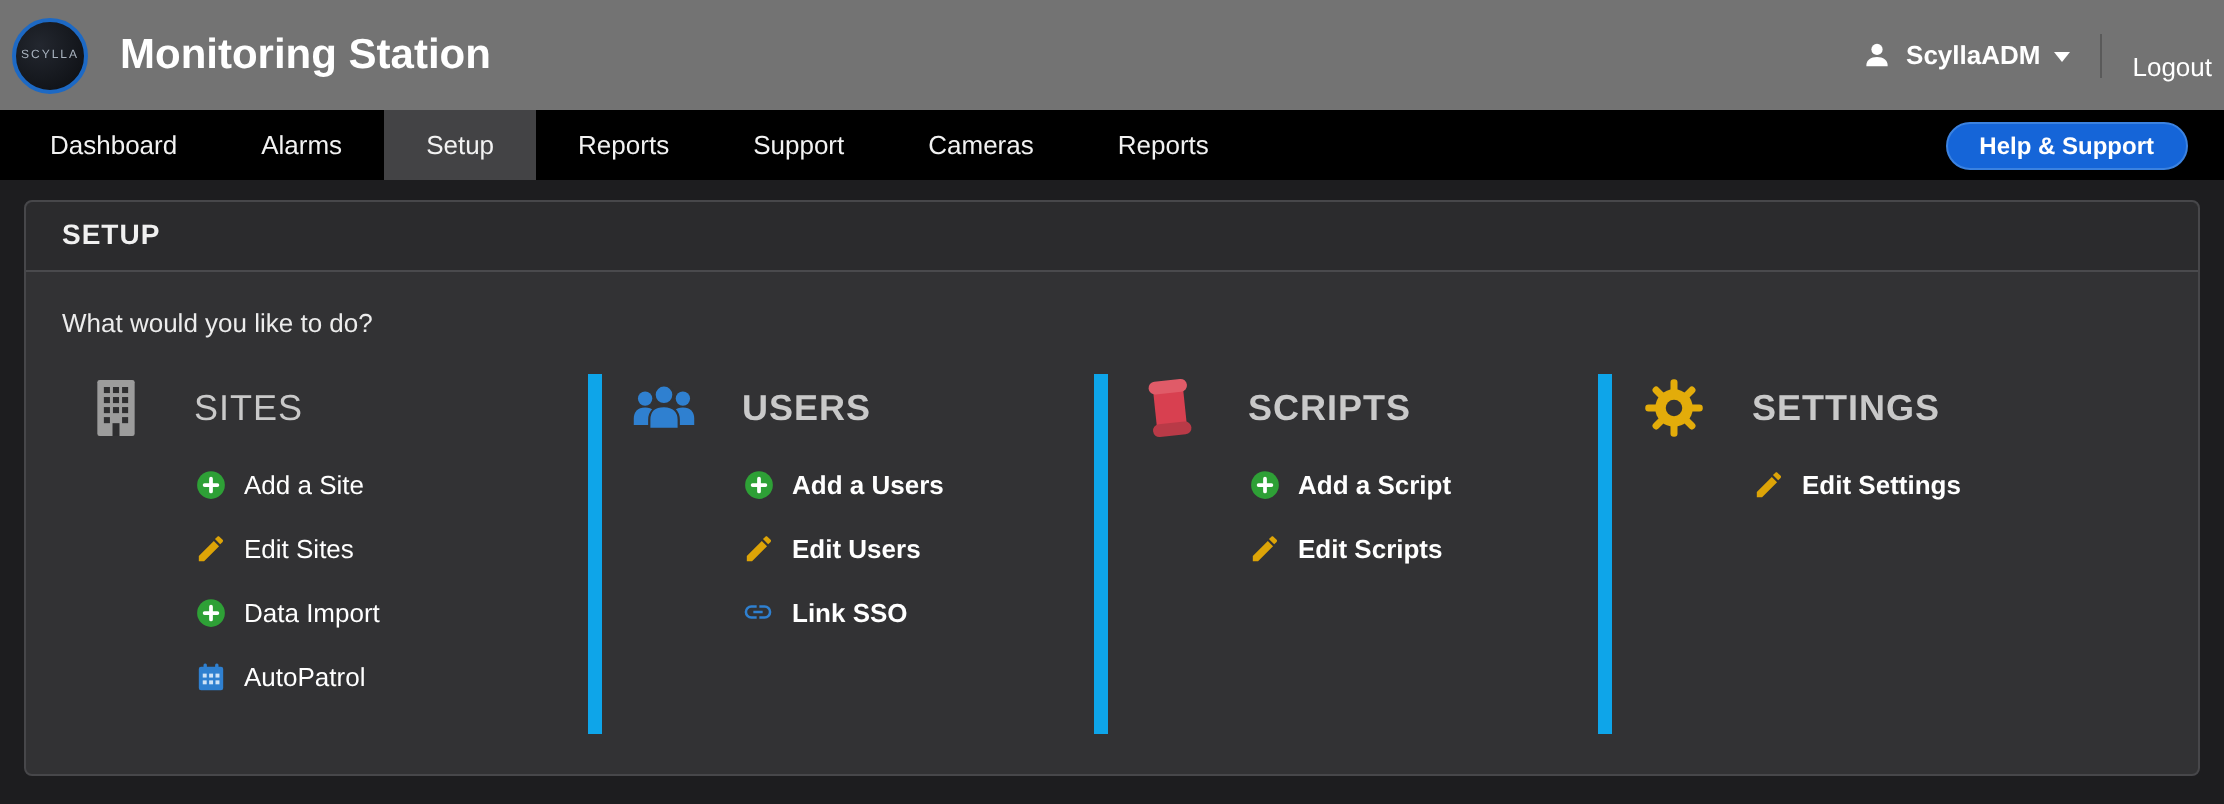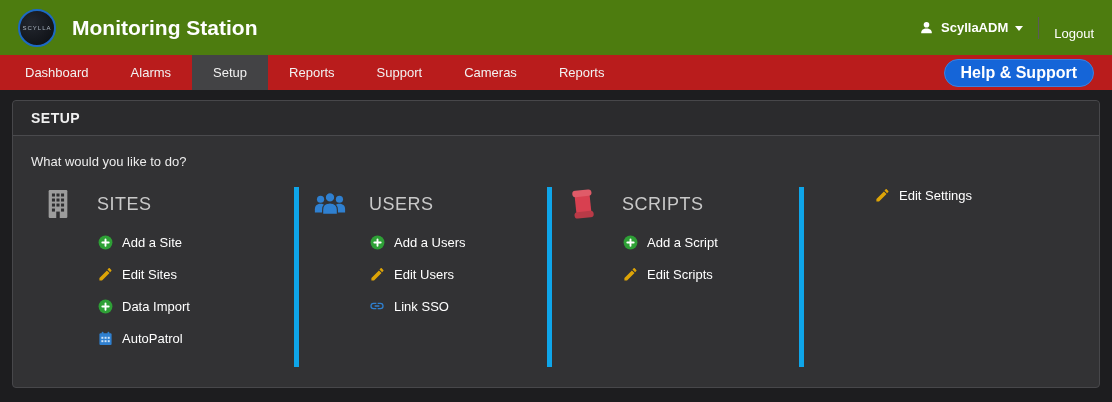--- a/index.html
+++ b/index.html
@@ -7,22 +7,22 @@
   body {
     width:1112px; height:402px; overflow:hidden;
     background:#1d1d1f;
     font-family:"Liberation Sans", sans-serif;
     -webkit-font-smoothing:antialiased;
   }
   a { text-decoration:none; color:inherit; }
 
   
   .topbar {
-    height:55px; background:#4d7c0f;
-    display:flex; align-items:center; padding:0 18px;
+    height:55px; background:#737373;
+    display:flex; align-items:center; padding:0 6px;
   }
   .logo {
     width:38px; height:38px; border-radius:50%;
     border:2px solid #1d69c4;
     background:radial-gradient(circle at 35% 35%, #23272f, #0b0d11);
     display:flex; align-items:center; justify-content:center;
     flex:0 0 auto;
   }
   .logo span { color:#aab4c0; font-size:6px; letter-spacing:1px; }
   .app-title { color:#ffffff; font-size:21px; font-weight:700; margin-left:16px; }
@@ -30,48 +30,48 @@
   .user-menu { display:flex; align-items:center; gap:7px; cursor:pointer; font-weight:700; }
   .caret {
     width:0; height:0; margin-top:2px;
     border-left:4px solid transparent; border-right:4px solid transparent;
     border-top:5px solid #ffffff;
   }
   .divider-v { width:1px; height:22px; background:#5a5a5a; }
   .logout { cursor:pointer; font-weight:400;margin-top:12px; }
 
   
-  .navbar { height:35px; background:#b91c1c; display:flex; align-items:stretch; padding:0 4px; }
+  .navbar { height:35px; background:#000000; display:flex; align-items:stretch; padding:0 4px; }
   .nav-tab {
     display:flex; align-items:center; padding:0 21px;
     color:#f2f2f2; font-size:13px; cursor:pointer; white-space:nowrap;
   }
   .nav-tab.active { background:#434345; }
   .nav-right { margin-left:auto; display:flex; align-items:center; padding-right:14px; }
   .help-btn {
-    background:#1565d8; color:#ffffff; font-size:16px; font-weight:700;
+    background:#1565d8; color:#ffffff; font-size:12px; font-weight:700;
     padding:4px 16px; border-radius:14px; border:1px solid #3b82e0; cursor:pointer;
     font-family:"Liberation Sans", sans-serif;
   }
 
   
   .panel {
     margin:10px 12px 0 12px; height:288px;
     background:#323234; border:1px solid #47474a; border-radius:4px;
   }
   .panel-header {
     padding:8px 18px; background:#2b2b2d;
     border-bottom:1px solid #4a4a4d; border-radius:4px 4px 0 0;
   }
   .panel-title { color:#f0f0f0; font-size:14px; font-weight:700; letter-spacing:0.5px; }
   .prompt { color:#ececec; font-size:13px; padding:18px 18px 14px 18px; }
 
   .columns { display:flex; padding:4px 8px 0 18px; }
   .column { min-height:180px; padding-left:14px; }
-  .column + .column { border-left:5px solid #0ea5e9; }
+  .column + .column { border-left:7px solid #0ea5e9;font-weight:bold; }
   .col-sites    { width:263px; padding-left:10px; }
   .col-users    { width:253px; }
   .col-scripts  { width:252px; }
   .col-settings { flex:1; }
 
   .col-header { display:flex; align-items:center; margin-bottom:13px; }
   .big-icon { width:34px; height:34px; display:flex; align-items:center; justify-content:center; margin-right:22px; flex:0 0 auto; }
   .col-title { color:#c9c9c9; font-size:18px; letter-spacing:0.5px; }
 
   .col-items { margin-left:56px; display:flex; flex-direction:column; gap:16px; }
@@ -268,20 +268,35 @@
             <svg width="15" height="15" viewBox="0 0 16 16">
                 <path fill="#dda407" d="M1.5 11.7V14.5h2.8l8-8-2.8-2.8-8 8zM14.2 4.2c.3-.3.3-.8 0-1.1l-1.7-1.7c-.3-.3-.8-.3-1.1 0L10.1 2.7l2.8 2.8 1.3-1.3z"></path>
               </svg>
           </span>
           <span>Edit Scripts</span>
         </a>
       </div>
     </section>
 
     <section class="column col-settings">
+      <div class="col-header">
+        <span class="big-icon">
+          <svg width="30" height="30" viewBox="0 0 24 24">
+            <g fill="#e3ac0a">
+              <rect x="10.6" y="0.5" width="2.8" height="23" rx="1.3"></rect>
+              <rect x="10.6" y="0.5" width="2.8" height="23" rx="1.3" transform="rotate(45 12 12)"></rect>
+              <rect x="10.6" y="0.5" width="2.8" height="23" rx="1.3" transform="rotate(90 12 12)"></rect>
+              <rect x="10.6" y="0.5" width="2.8" height="23" rx="1.3" transform="rotate(135 12 12)"></rect>
+              <circle cx="12" cy="12" r="7.5"></circle>
+            </g>
+            <circle cx="12" cy="12" r="3.3" fill="#323234"></circle>
+          </svg>
+        </span>
+        <span class="col-title">SETTINGS</span>
+      </div>
       <div class="col-items">
         <a class="item">
           <span class="mini-icon">
             <svg width="15" height="15" viewBox="0 0 16 16">
                 <path fill="#dda407" d="M1.5 11.7V14.5h2.8l8-8-2.8-2.8-8 8zM14.2 4.2c.3-.3.3-.8 0-1.1l-1.7-1.7c-.3-.3-.8-.3-1.1 0L10.1 2.7l2.8 2.8 1.3-1.3z"></path>
               </svg>
           </span>
           <span>Edit Settings</span>
         </a>
       </div>

